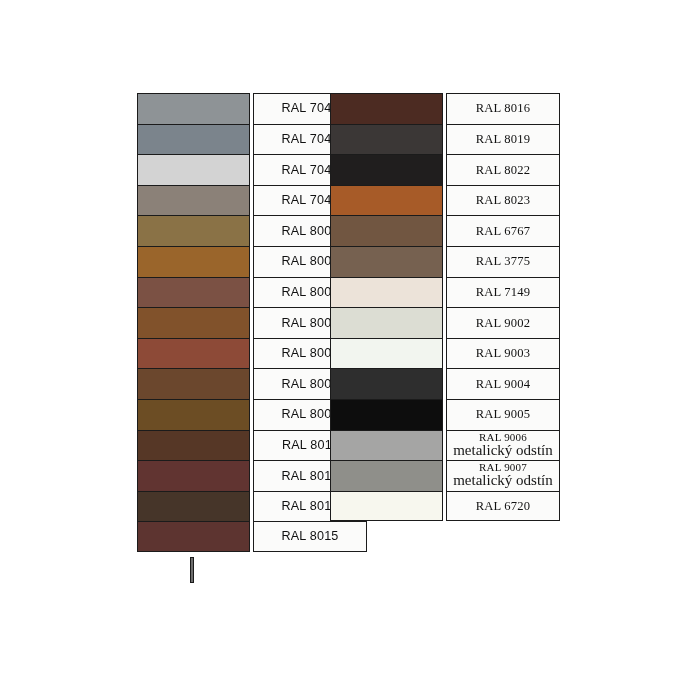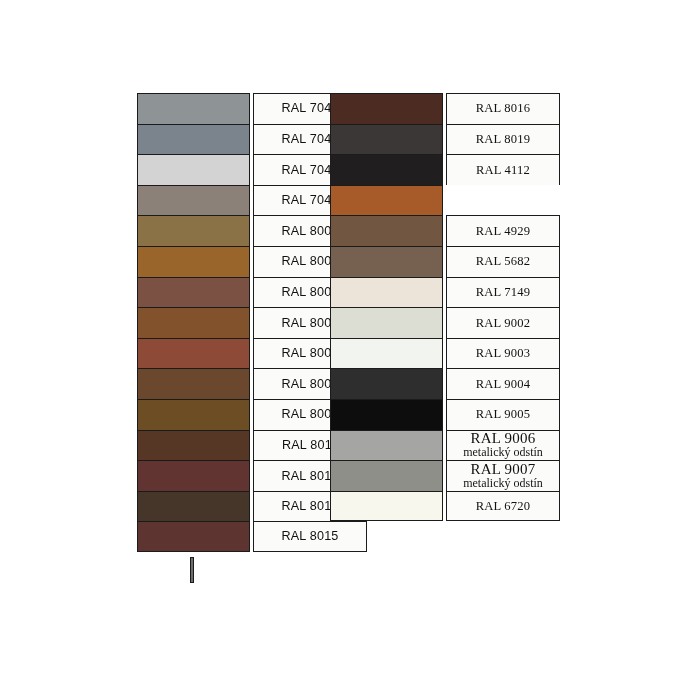--- a/index.html
+++ b/index.html
@@ -74,27 +74,27 @@
     border-bottom: 1px solid #1b1b1b;
   }
 
   .label-main {
     font-size: 12.6px;
     color: #111111;
     letter-spacing: 0.2px;
     white-space: nowrap;
   }
   .label-sub {
-    font-size: 12px;
+    font-size: 15px;
     color: #141414;
     white-space: nowrap;
     margin-top: -0.5px;
   }
   .label-cell.has-sub .label-main {
-    font-size: 15px;
+    font-size: 11px;
     margin-top: -1px;
   }
 
   
   .left-shadow {
     position: absolute;
     left: 1px;
     top: 2px;
     width: 230px;
     height: 463px;
@@ -226,36 +226,39 @@
         </div>
         <div class="ral-row">
           <div class="swatch" style="background: rgb(59, 55, 54);"></div>
           <div class="label-cell">
             <div class="label-main">RAL 8019</div>
           </div>
         </div>
         <div class="ral-row">
           <div class="swatch" style="background: rgb(32, 30, 30);"></div>
           <div class="label-cell">
-            <div class="label-main">RAL 4112</div>
+            <div class="label-main">RAL 8022</div>
           </div>
         </div>
         <div class="ral-row">
           <div class="swatch" style="background: rgb(167, 91, 40);"></div>
+          <div class="label-cell">
+            <div class="label-main">RAL 8023</div>
+          </div>
         </div>
         <div class="ral-row">
           <div class="swatch" style="background: rgb(113, 86, 65);"></div>
           <div class="label-cell">
-            <div class="label-main">RAL 4929</div>
+            <div class="label-main">RAL 6767</div>
           </div>
         </div>
         <div class="ral-row">
           <div class="swatch" style="background: rgb(118, 97, 80);"></div>
           <div class="label-cell">
-            <div class="label-main">RAL 5682</div>
+            <div class="label-main">RAL 3775</div>
           </div>
         </div>
         <div class="ral-row">
           <div class="swatch" style="background: rgb(236, 227, 217);"></div>
           <div class="label-cell">
             <div class="label-main">RAL 7149</div>
           </div>
         </div>
         <div class="ral-row">
           <div class="swatch" style="background: rgb(220, 221, 211);"></div>

